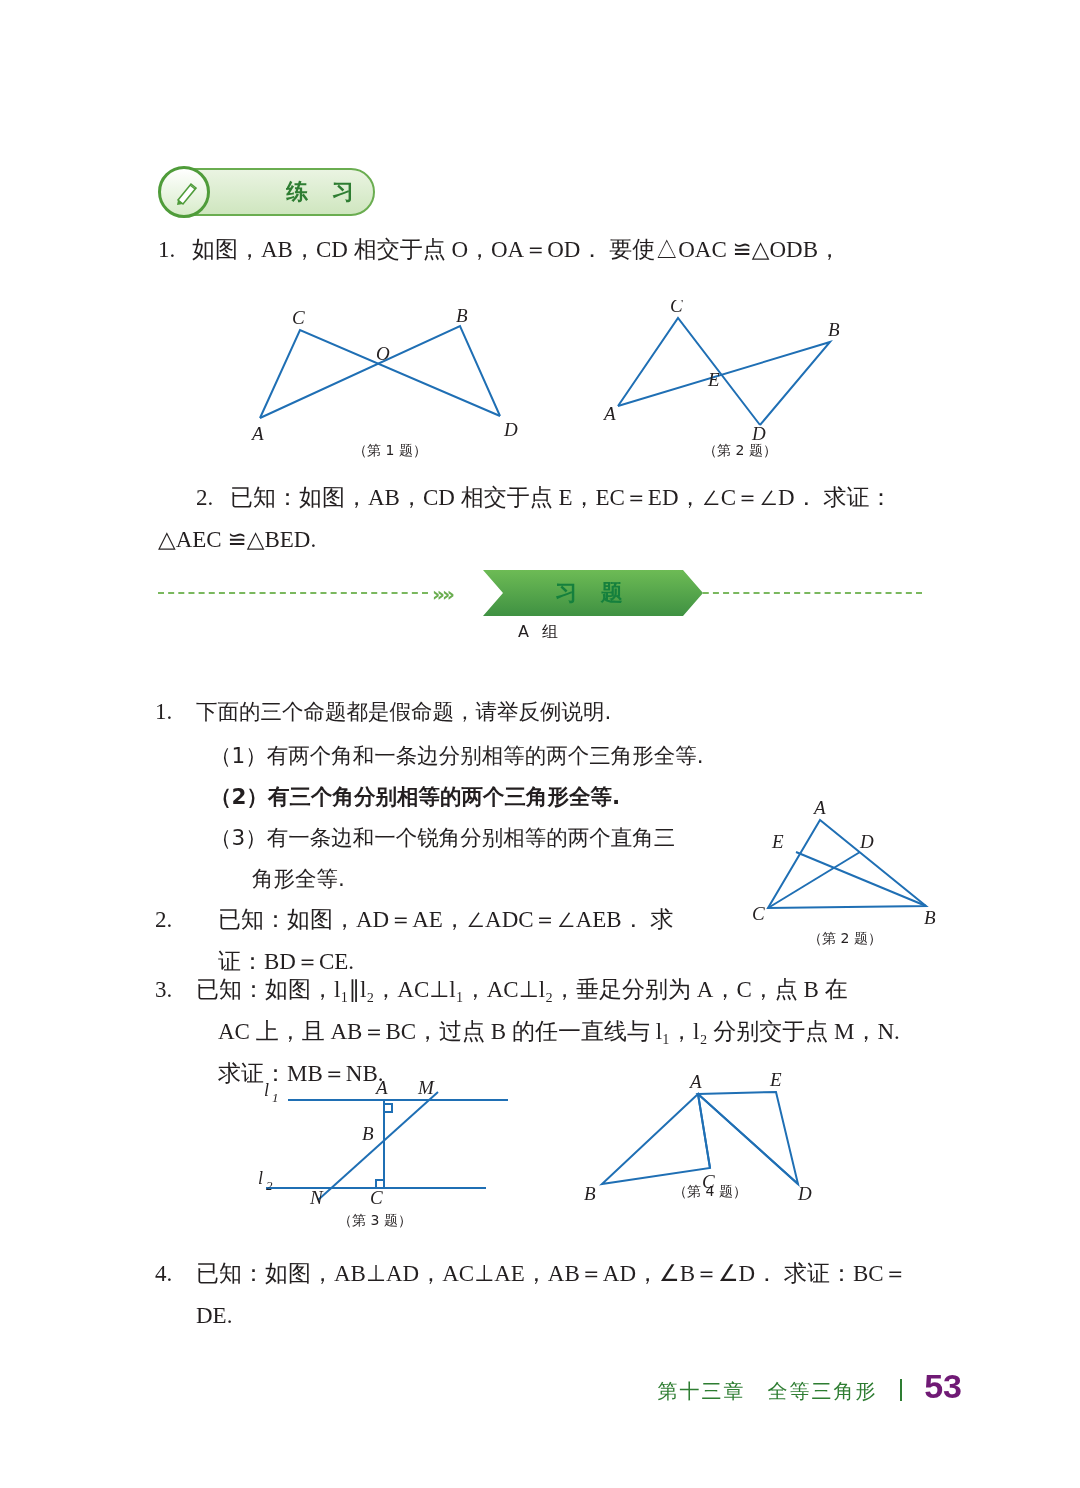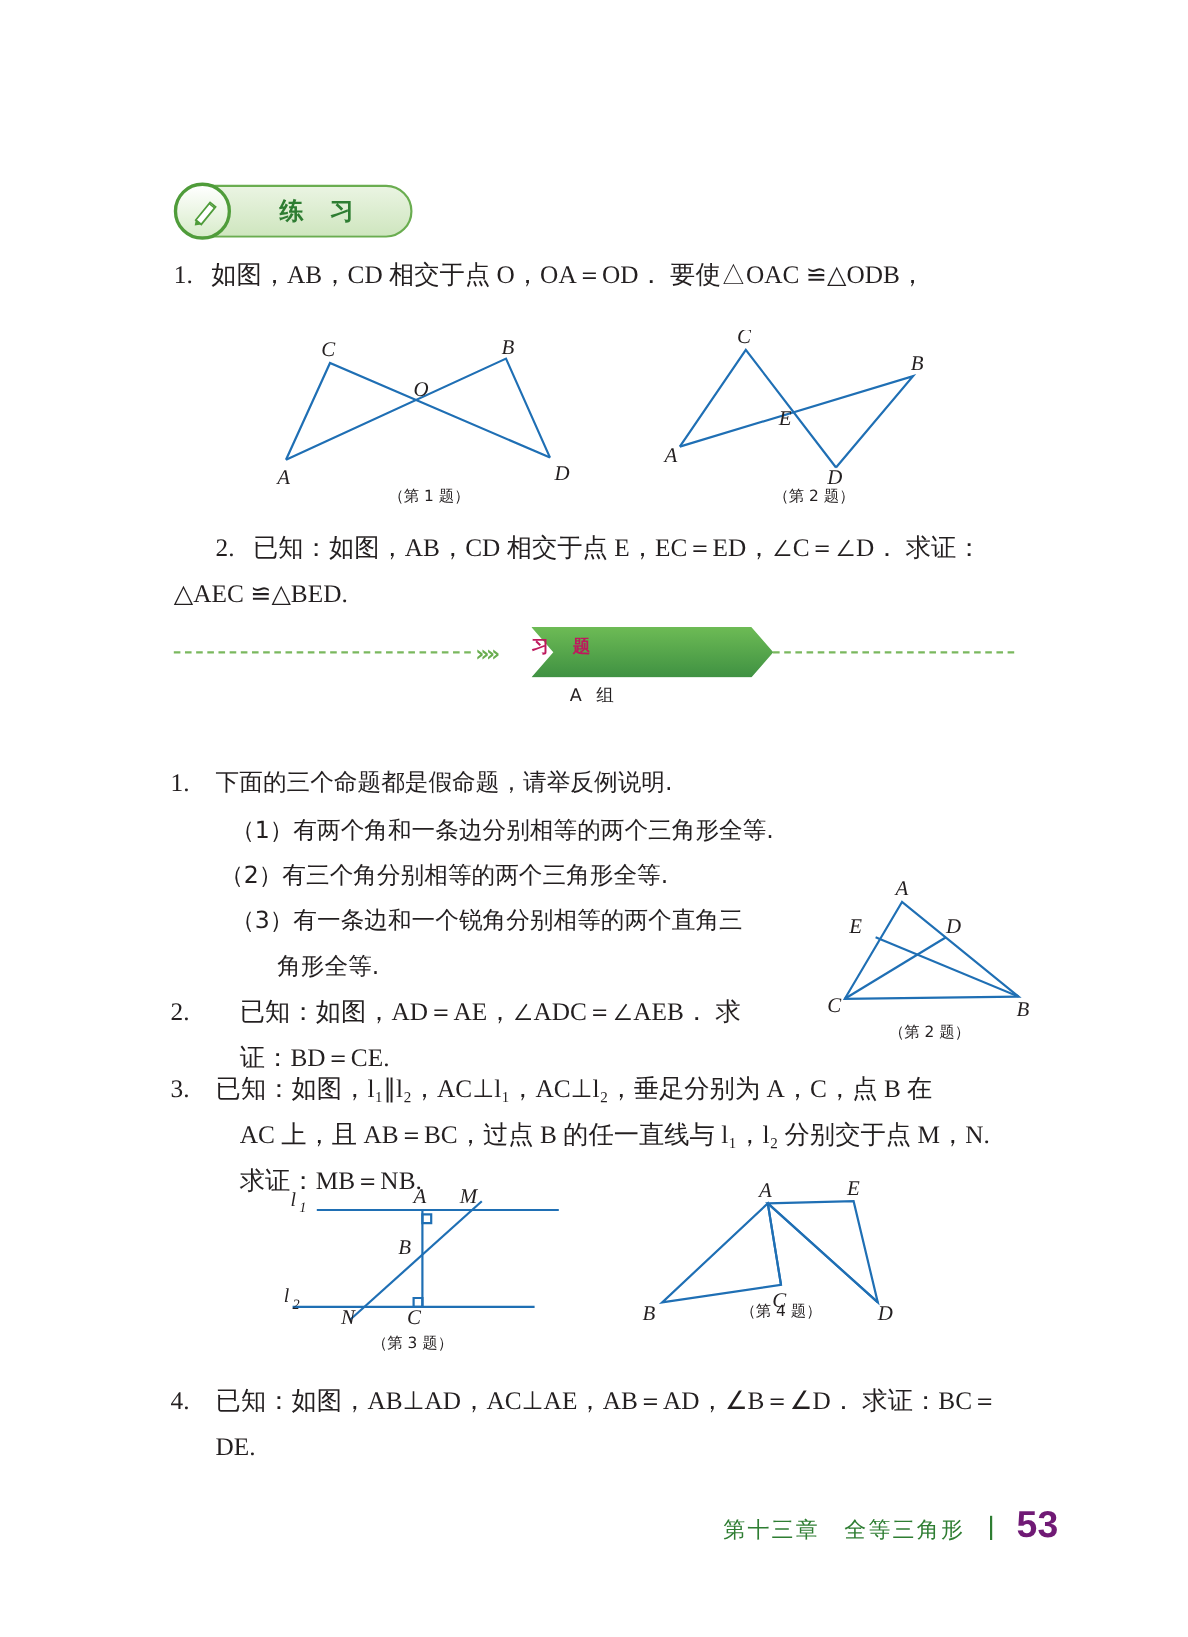--- a/index.html
+++ b/index.html
@@ -30,21 +30,21 @@
     border-radius:50%;
     background:linear-gradient(#ffffff,#d8ecca);
     border:3px solid #4f9c3a;
     box-sizing:border-box;
   }
   .practice-banner .pencil {
     position:absolute; left:11px; top:10px; width:30px; height:30px;
   }
   .practice-banner .label {
     position:absolute; left:62px; top:9px; width:140px;
-    text-align:center;
+    text-align:right;
     font-family:"DejaVu Sans", sans-serif;
     font-size:22px; font-weight:bold; letter-spacing:8px;
     color:#2e7d32;
   }
 
   
   .p {
     position:absolute;
     font-family:"Liberation Serif", serif;
     font-size:23px;
@@ -69,23 +69,23 @@
   .ex-divider .chev.r { right:274px; }
   .ex-divider .banner {
     position:absolute; left:325px; top:0; width:220px; height:46px;
   }
   .ex-divider .banner .shape {
     position:absolute; inset:0;
     background:linear-gradient(#6dbb55,#3f9142);
     clip-path:polygon(0 0, 200px 0, 220px 23px, 200px 46px, 0 46px, 20px 23px);
   }
   .ex-divider .banner .txt {
-    position:absolute; left:0; top:8px; width:220px; 
-    font-family:"DejaVu Sans", sans-serif; font-size:16px; font-weight:bold;
-    letter-spacing:8px; color:#be185d;
+    position:absolute; left:0; top:8px; width:220px; text-align:center;
+    font-family:"DejaVu Sans", sans-serif; font-size:22px; font-weight:bold;
+    letter-spacing:8px; color:#15803d;
   }
 
   .group-a {
     position:absolute; left:0; top:622px; width:1080px; text-align:center;
     font-family:"DejaVu Sans", sans-serif; font-size:16px; color:#231f20;
     letter-spacing:4px;
   }
 
   
   .cap {
@@ -169,21 +169,21 @@
       <div class="shape"></div>
       <div class="txt">习 题</div>
     </div>
   </div>
 
   <div class="group-a">A 组</div>
 
   <div class="p" style="left:155px; top:690px;">1.</div>
   <div class="p cn" style="left:196px; top:690px; width:700px;">下面的三个命题都是假命题，请举反例说明.</div>
   <div class="p cn" style="left:210px; top:734px; width:700px;">（1）有两个角和一条边分别相等的两个三角形全等.</div>
-  <div class="p cn" style="left:200px; top:775px; width:700px;">（2）有三个角分别相等的两个三角形全等.</div>
+  <div class="p cn" style="left:210px; top:775px; width:700px;font-weight:bold;">（2）有三个角分别相等的两个三角形全等.</div>
   <div class="p cn" style="left:210px; top:816px; width:620px;">（3）有一条边和一个锐角分别相等的两个直角三</div>
   <div class="p cn" style="left:252px; top:857px; width:620px;">角形全等.</div>
 
   <div class="p" style="left:155px; top:898px;">2.</div>
   <div class="p" style="left:196px; top:898px; width:520px;margin-left:22px;">已知：如图，AD＝AE，∠ADC＝∠AEB． 求</div>
   <div class="p" style="left:218px; top:940px; width:520px;">证：BD＝CE.</div>
 
   <svg class="fig" style="left:748px; top:800px;" width="200" height="130" viewBox="0 0 200 130">
     <g stroke="#1f6fb4" stroke-width="2" fill="none">
       <path d="M72 20 L20 108 L178 106 Z"></path>

